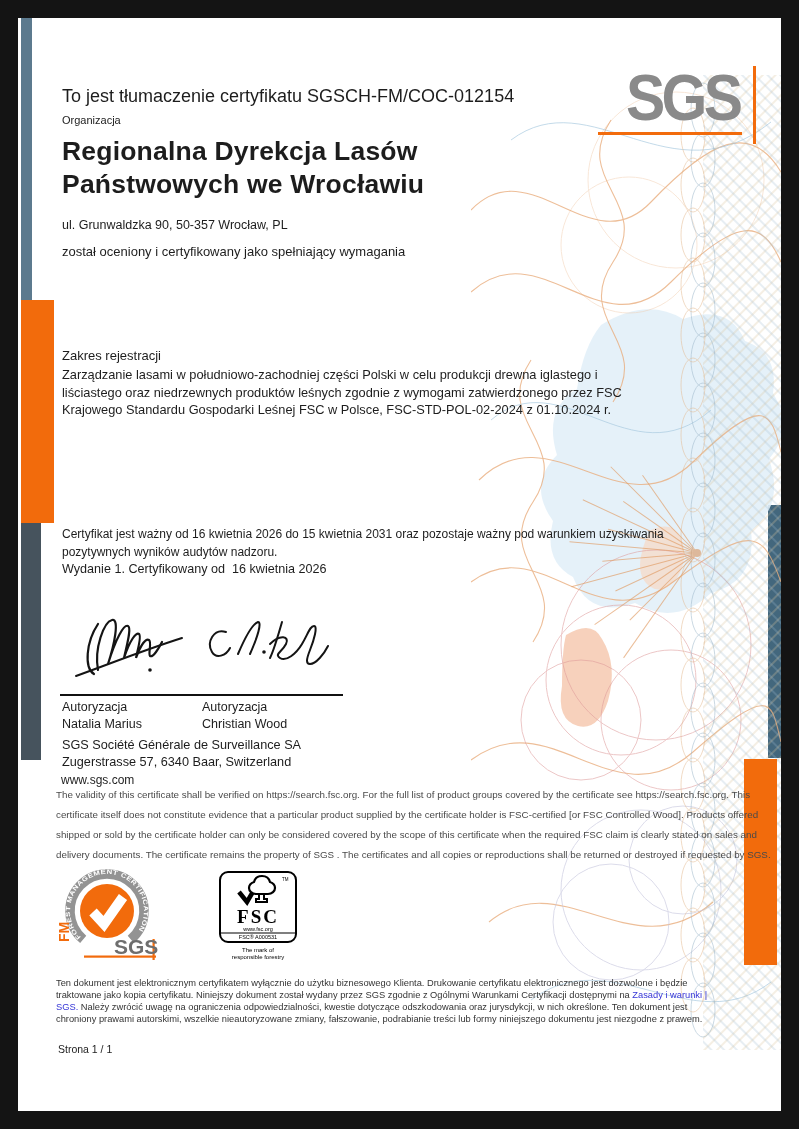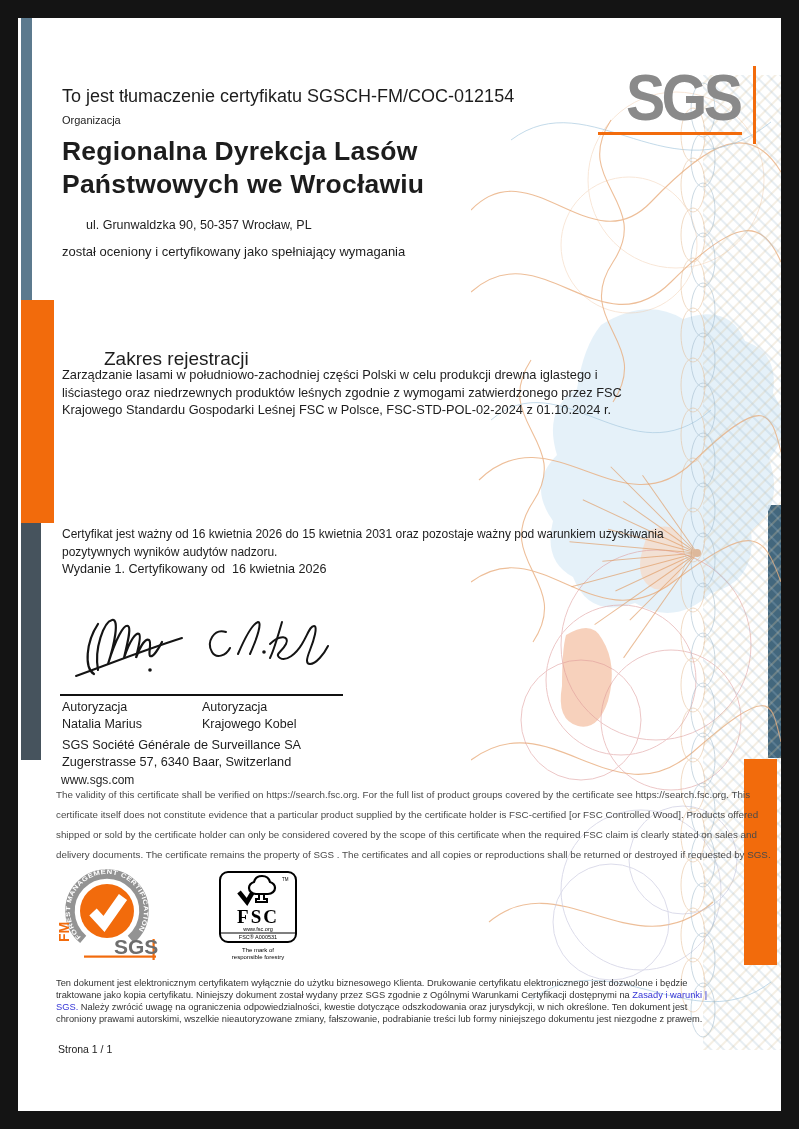--- a/index.html
+++ b/index.html
@@ -16,24 +16,24 @@
   .bar-right-orange{ left:726px; top:741px; width:33px; height:206px; background:#F26B0C; z-index:3; }
 
   .decor { position:absolute; left:453px; top:42px; width:310px; height:1010px; z-index:2; pointer-events:none; }
 
   .content { position:absolute; inset:0; z-index:4; color:#1D1D1D; }
   .abs { position:absolute; }
 
   .translation-line { left:44px; top:68px; font-size:18px; }
   .org-label  { left:44px; top:96px;  font-size:11px; }
   .org-name   { left:44px; top:117px; font-size:26.5px; font-weight:bold; line-height:33px; letter-spacing:0.2px; }
-  .address    { left:44px; top:200px; font-size:12.5px;margin-left:24px; }
+  .address    { left:44px; top:200px; font-size:12.5px; }
   .assessed   { left:44px; top:226px; font-size:13px; }
   .std-block  { left:44px; top:251px; font-size:12.8px; line-height:17.5px; width:640px; }
-  .scope-label{ left:44px; top:330px; font-size:19px;margin-left:42px; }
+  .scope-label{ left:44px; top:330px; font-size:13px; }
   .scope-block{ left:44px; top:348px; font-size:12.8px; line-height:17.5px; width:660px; }
   .validity   { left:44px; top:507px; font-size:12px; line-height:18px; width:680px; }
   .issue-line { left:44px; top:544px; font-size:12.6px; white-space:pre-wrap; }
 
   .sig-rule   { left:42px; top:676px; width:283px; height:2px; background:#111; }
   .auth-left  { left:44px;  top:681px; font-size:12.5px; line-height:17px; }
   .auth-right { left:184px; top:681px; font-size:12.5px; line-height:17px; }
   .company    { left:44px; top:719px; font-size:12.7px; line-height:16.5px; }
   .website    { left:43px; top:755px; font-size:12px; }
 
@@ -230,21 +230,21 @@
       </g>
     </svg>
 
     <div class="abs sig-rule"></div>
     <div class="abs auth-left">
       <div>Autoryzacja</div>
       <div>Natalia Marius</div>
     </div>
     <div class="abs auth-right">
       <div>Autoryzacja</div>
-      <div>Krajowego Kobel</div>
+      <div>Christian Wood</div>
     </div>
 
     <div class="abs company">
       <div>SGS Société Générale de Surveillance SA</div>
       <div>Zugerstrasse 57, 6340 Baar, Switzerland</div>
     </div>
     <div class="abs website">www.sgs.com</div>
 
     <div class="abs fineprint-en">The validity of this certificate shall be verified on https://search.fsc.org. For the full list of product groups covered by the certificate see https://search.fsc.org. This certificate itself does not constitute evidence that a particular product supplied by the certificate holder is FSC-certified [or FSC Controlled Wood]. Products offered shipped or sold by the certificate holder can only be considered covered by the scope of this certificate when the required FSC claim is clearly stated on sales and delivery documents. The certificate remains the property of SGS . The certificates and all copies or reproductions shall be returned or destroyed if requested by SGS.</div>
 

